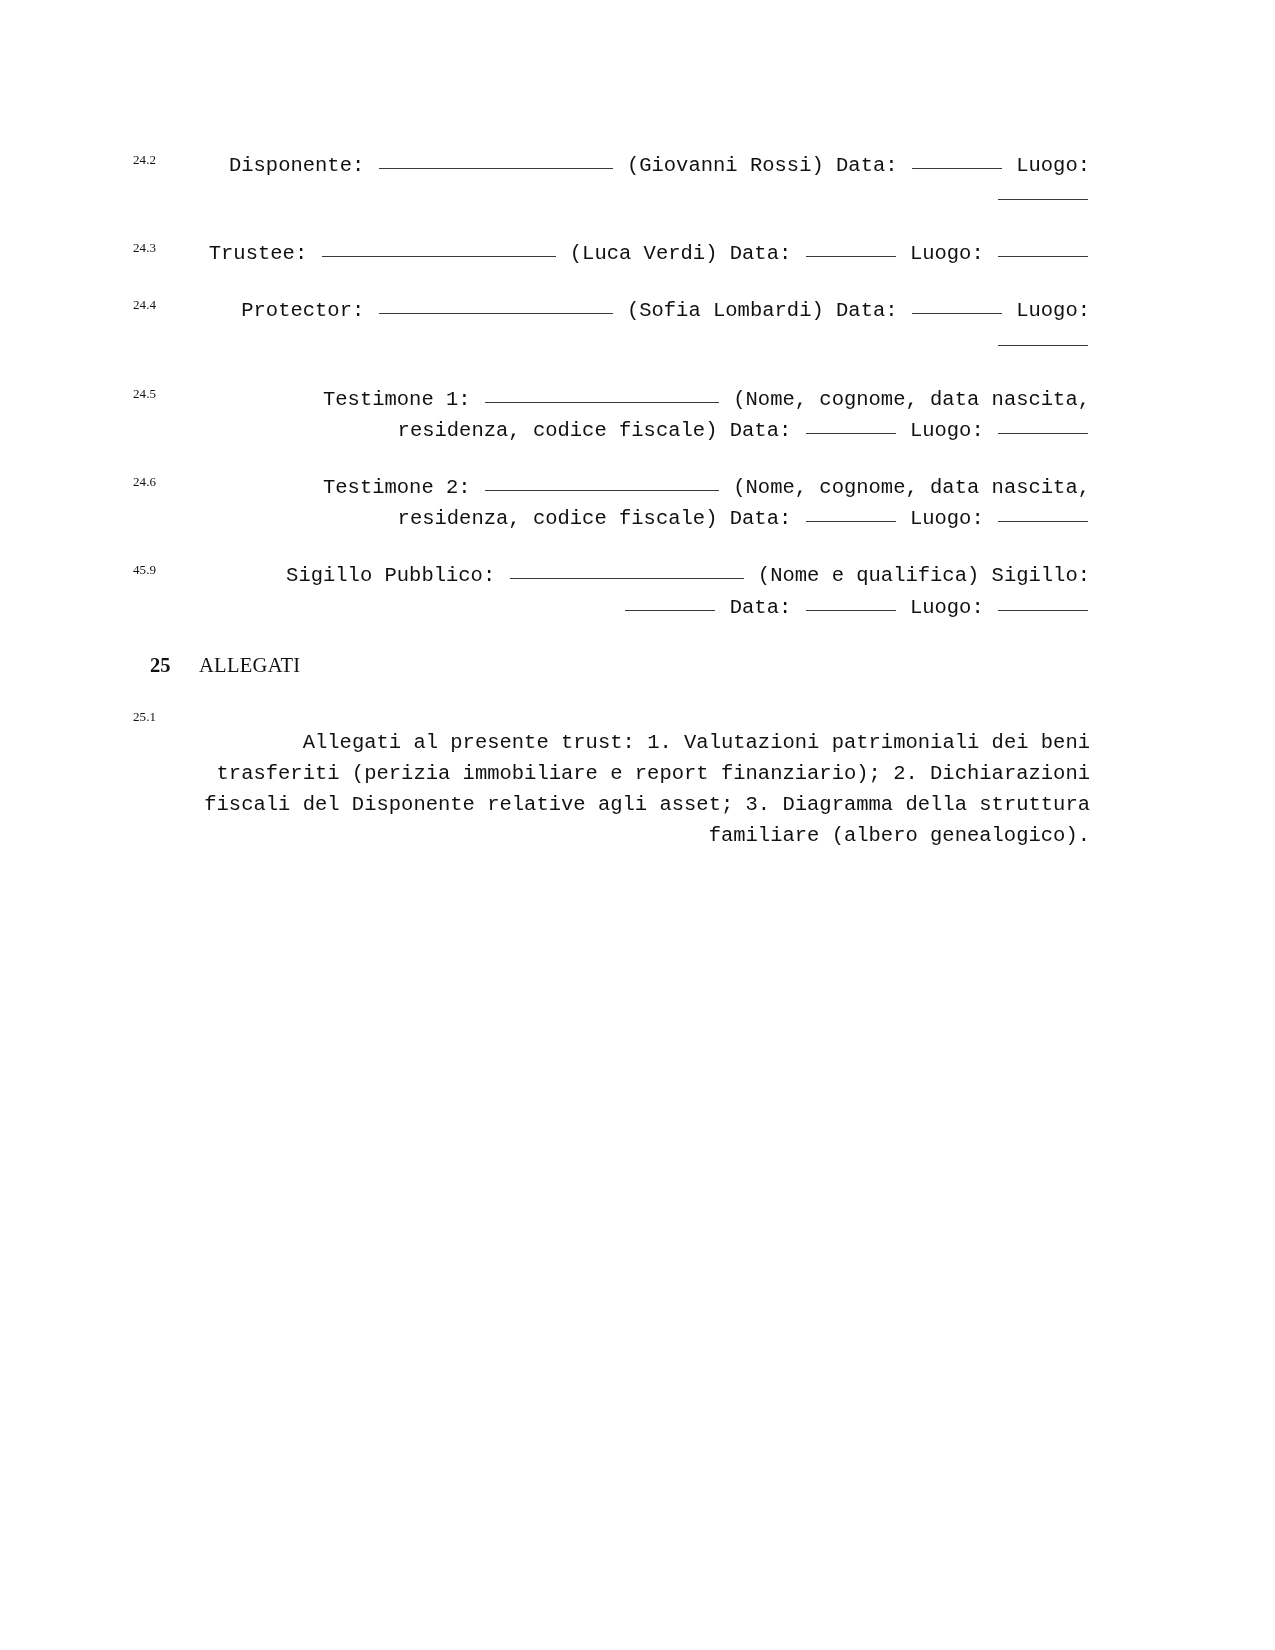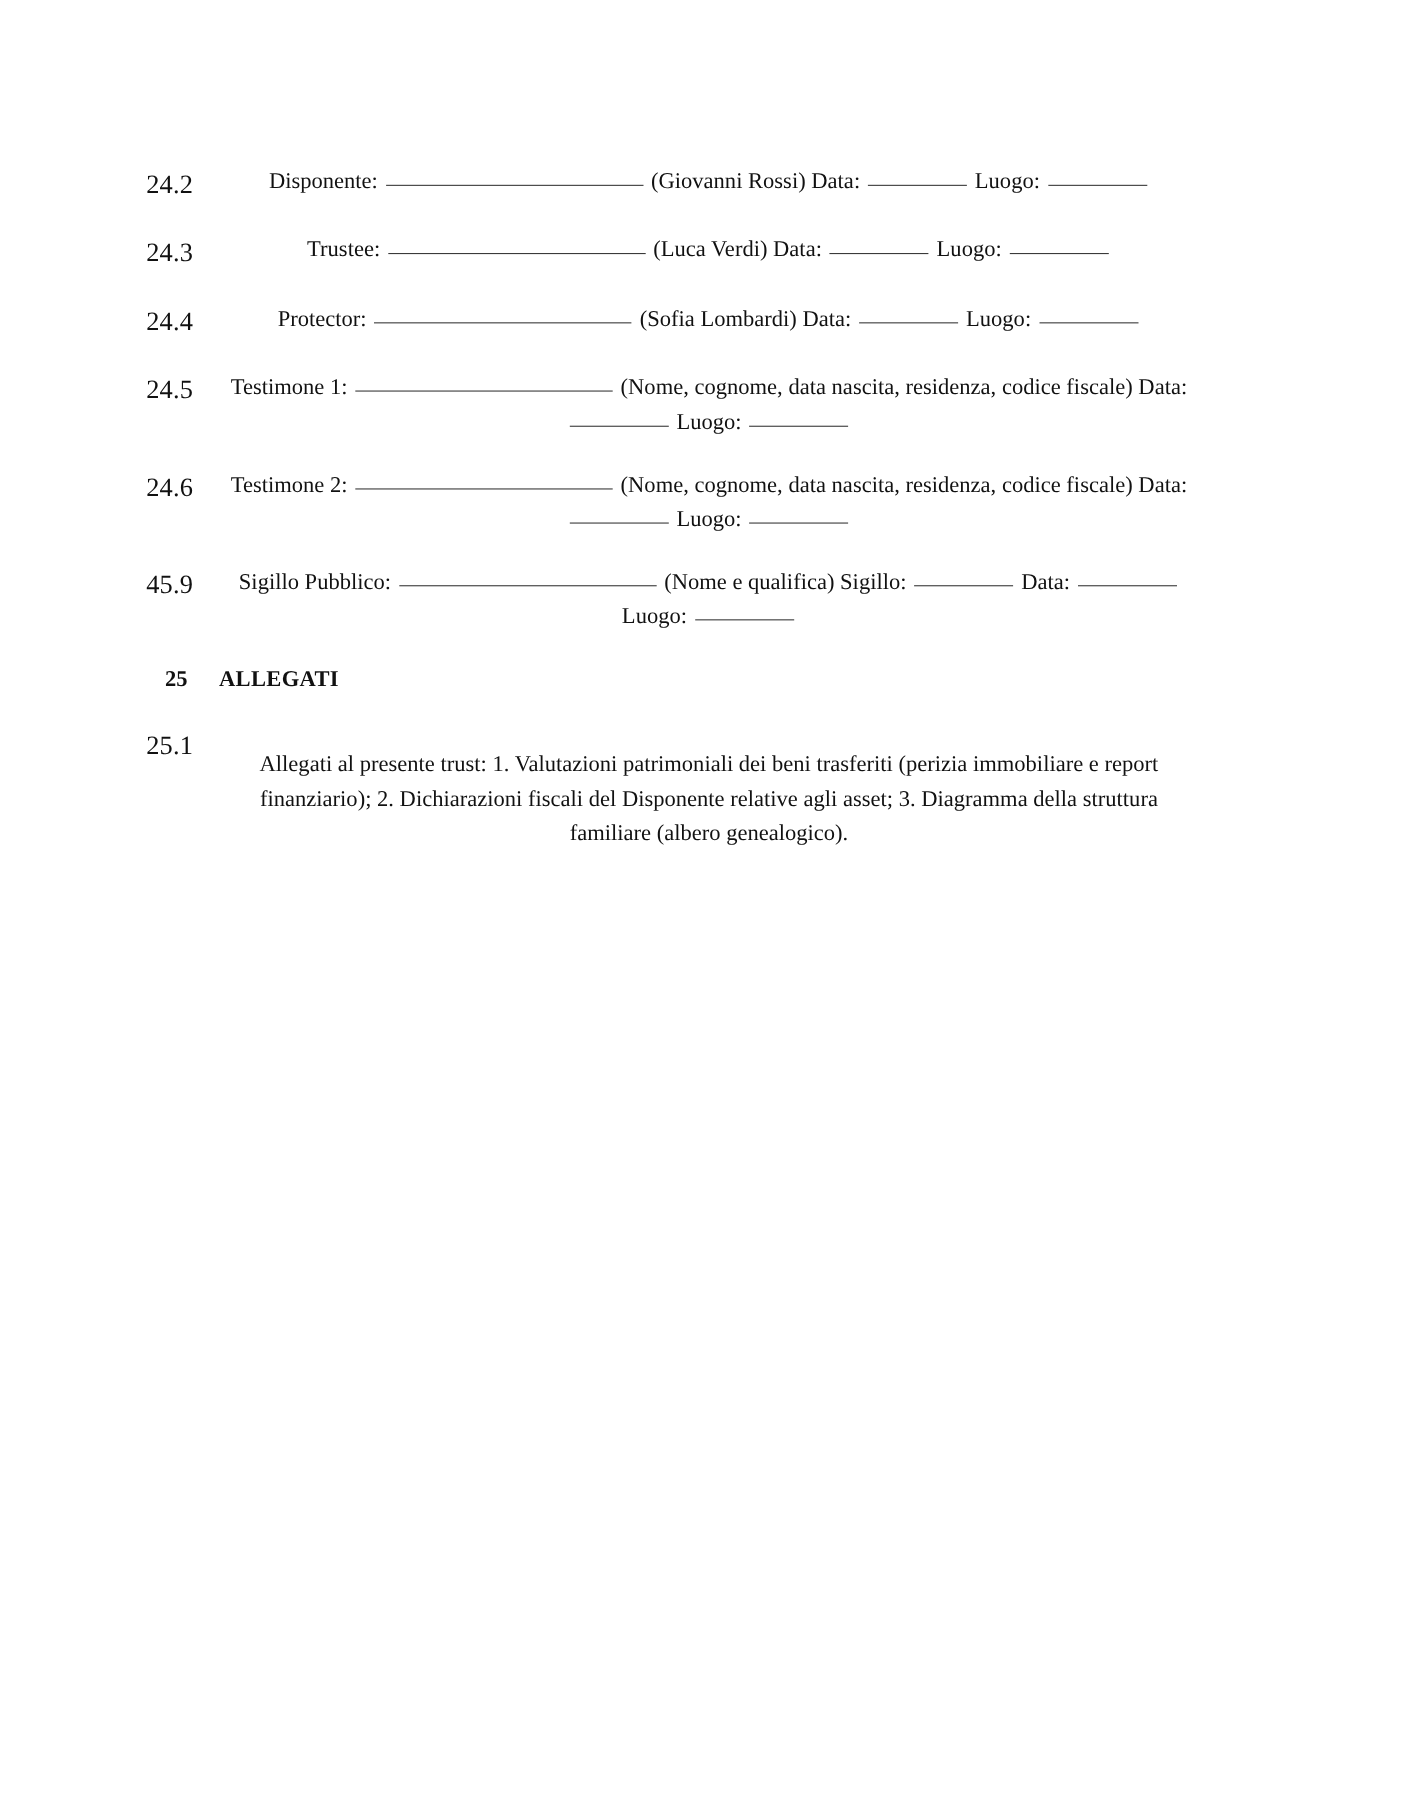--- a/index.html
+++ b/index.html
@@ -26,26 +26,27 @@
   
   .clause {
     display: flex;
     align-items: flex-start;
     margin-bottom: 26px;
     font-size: 20.5px;
     line-height: 1.52;
   }
   .clause-num {
     flex: 0 0 66px;
-    font-size: 24px;
+    font-size: 13px;
     letter-spacing: 0.1px;
   }
   .clause-body {
     flex: 1 1 auto;
-    text-align: center;
+    text-align: right;
+    font-family: Liberation Mono, monospace;
   }
 
   
   .blank {
     display: inline-block;
     border-bottom: 1.6px solid #3a3a3a;
     vertical-align: baseline;
     position: relative;
     top: -2px;
     height: 0.82em;
@@ -62,21 +63,21 @@
     margin-bottom: 30px;
     font-weight: bold;
     font-size: 20.5px;
   }
   .section-heading .sec-num {
     flex: 0 0 49px;
     margin-left: 17px;
     font-weight: bold;
   }
   .section-heading .sec-title {
-    font-weight: bold;
+    font-weight: normal;
     letter-spacing: 0.3px;
     text-align: right;
   }
 
   .para {
     font-size: 20.5px;
     line-height: 1.52;
     margin-top: 20px;
   }
 </style>

